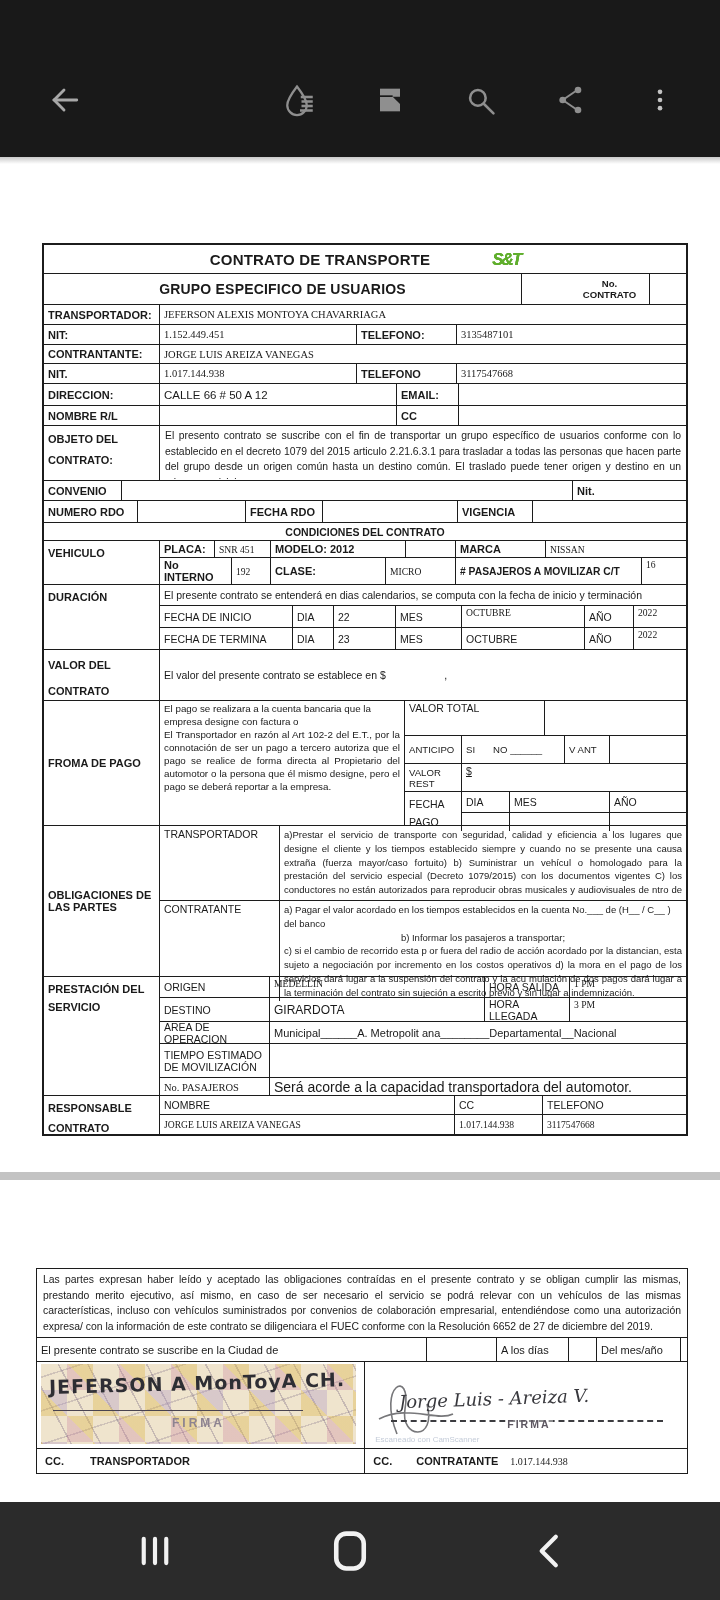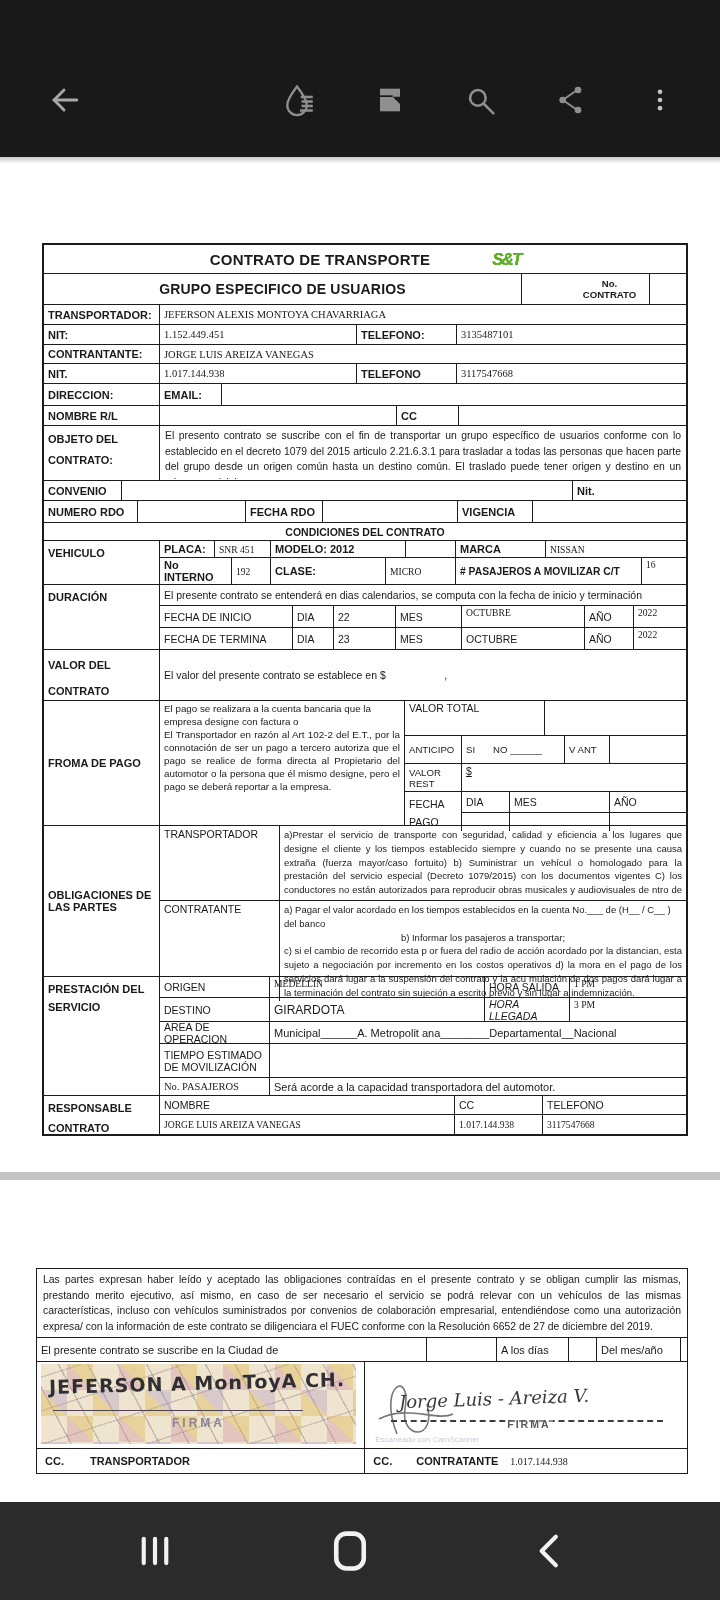--- a/index.html
+++ b/index.html
@@ -203,20 +203,23 @@
         </div>
       <div class="c">
           <span class="ser">3117547668</span>
         </div>
     </div>
 
     <div class="trow" style="height:21px;">
       <div class="c" style="width:116px;">
           <span class="b">DIRECCION:</span>
         </div>
+      <div class="c" style="width:237px;">
+          <span class="md" style="font-size:11.5px;">CALLE 66 # 50 A 12</span>
+        </div>
       <div class="c" style="width:62px;">
           <span class="b">EMAIL:</span>
         </div>
       <div class="c"></div>
     </div>
 
     <div class="trow" style="height:19px;">
       <div class="c" style="width:116px;">
           <span class="b">NOMBRE R/L</span>
         </div>
@@ -471,21 +474,21 @@
               <span class="ser sm">1 PM</span>
             </div>
         </div>
         <div class="srow" style="flex:none;height:23px;">
           <div class="c" style="width:110px;">
               <span class="md">DESTINO</span>
             </div>
           <div class="c" style="width:215px;">
               <span class="md" style="font-size:12px;">GIRARDOTA</span>
             </div>
-          <div class="c" style="width:85px;font-style:italic;">
+          <div class="c" style="width:85px;">
               <span class="md">HORA LLEGADA</span>
             </div>
           <div class="c" style="align-items:flex-start;">
               <span class="ser sm">3  PM</span>
             </div>
         </div>
         <div class="srow" style="flex:none;height:21px;">
           <div class="c" style="width:110px;">
               <span class="md">AREA DE OPERACION</span>
             </div>
@@ -497,21 +500,21 @@
           <div class="c" style="width:110px;">
               <span class="md">TIEMPO ESTIMADO DE MOVILIZACIÓN</span>
             </div>
           <div class="c"></div>
         </div>
         <div class="srow">
           <div class="c" style="width:110px;font-family:Liberation Serif, serif;">
               <span class="md">No. PASAJEROS</span>
             </div>
           <div class="c">
-              <span class="md" style="font-size:11px;text-align:right;">Será acorde a la capacidad transportadora del automotor.</span>
+              <span class="md" style="font-size:14px;text-align:right;">Será acorde a la capacidad transportadora del automotor.</span>
             </div>
         </div>
       </div>
     </div>
 
     <div class="trow" style="height:38px;">
       <div class="c blk" style="width:116px;padding-top:2px;"><span class="b" style="line-height:1.7;">RESPONSABLE CONTRATO</span></div>
       <div class="sub">
         <div class="srow" style="flex:none;height:18px;">
           <div class="c" style="width:295px;">

